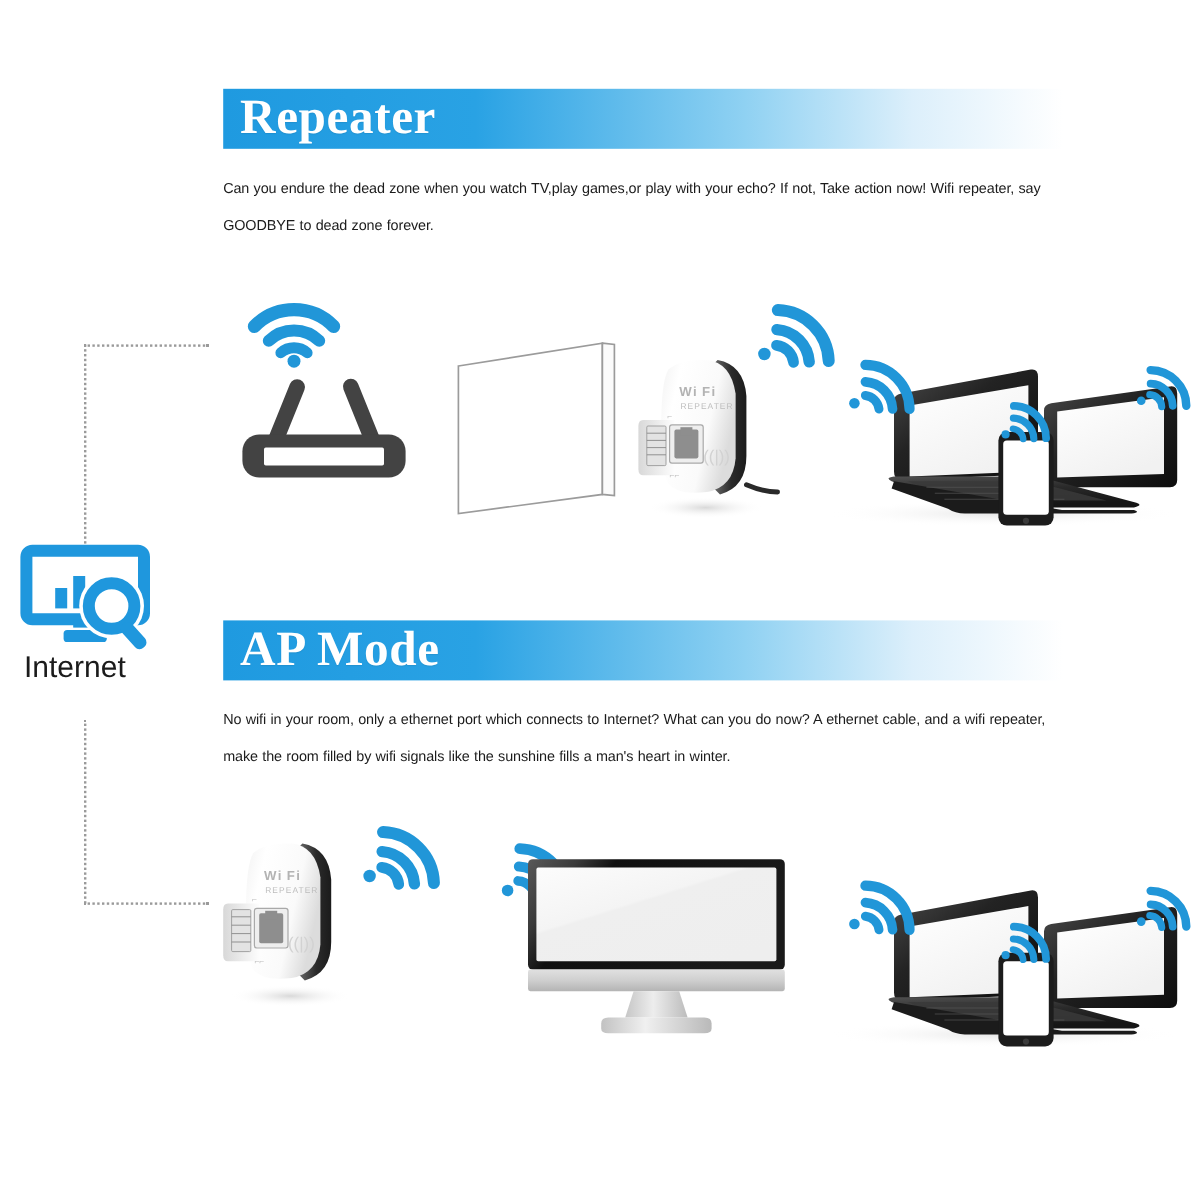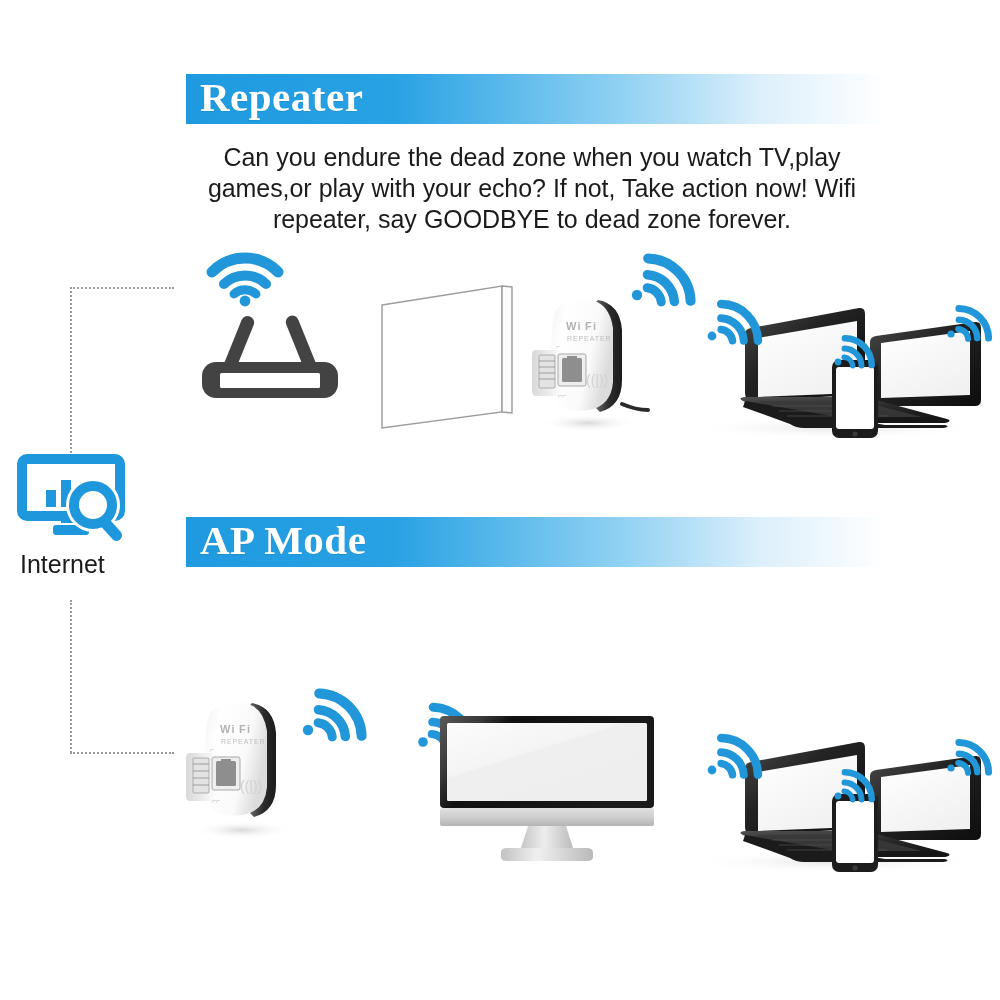--- a/index.html
+++ b/index.html
@@ -10,22 +10,22 @@
   
   .head-bar{position:absolute;height:50px;
             background:linear-gradient(to right,#1f9ae0 0%,#29a2e4 30%,#8fd1f2 62%,#dceffb 82%,#ffffff 100%);}
   .head-bar .htxt{position:absolute;left:14px;top:-2px;
             font-family:"Liberation Serif","DejaVu Serif",serif;
             font-weight:bold;font-size:41px;color:#ffffff;
             letter-spacing:.5px;line-height:50px;
             text-shadow:0 1px 1px rgba(0,0,0,.08);white-space:nowrap;}
 
   
-  .para{position:absolute;color:#1b1b1b;font-size:25px;line-height:31px;
-        letter-spacing:-.1px;word-spacing:.4px;text-align:center;}
+  .para{position:absolute;color:#1b1b1b;font-size:12px;line-height:31px;
+        letter-spacing:-.1px;word-spacing:.4px;}
 
   
   .dash-h{position:absolute;height:0;border-top:2px dotted #9a9a9a;}
   .dash-v{position:absolute;width:0;border-left:2px dotted #9a9a9a;}
 
   
   .inet{position:absolute;}
   .inet-label{position:absolute;font-size:25px;color:#1b1b1b;white-space:nowrap;}
 
   
@@ -68,21 +68,21 @@
       <rect x="39" y="28" width="10" height="27" fill="#1f97dd"></rect>
       <rect x="54" y="34" width="10" height="21" fill="#1f97dd"></rect>
 
       <rect x="39" y="64" width="20" height="7" fill="#1f97dd"></rect>
       <rect x="31" y="73" width="36" height="10" rx="3" fill="#1f97dd"></rect>
 
       <circle cx="71" cy="53" r="27" fill="#ffffff"></circle>
       <circle cx="71" cy="53" r="19" fill="none" stroke="#1f97dd" stroke-width="10"></circle>
       <rect x="84" y="65" width="11" height="26" rx="5" fill="#1f97dd" transform="rotate(-42 89 78)"></rect>
     </svg>
-    <div class="inet-label" style="left:-2px;top:98px;">Internet</div>
+    <div class="inet-label" style="left:-2px;top:90px;">Internet</div>
   </div>
 
   <div class="head-bar" style="left:186px;top:74px;width:700px;">
     <span class="htxt">Repeater</span>
   </div>
 
   <div class="para" style="left:186px;top:142px;width:692px;">Can you endure the dead zone when you watch TV,play games,or play with your echo? If not, Take action now! Wifi repeater, say GOODBYE to dead zone forever.</div>
 
   <div class="wifi" style="left:206px;top:245px;">
     <svg width="78" height="62" viewBox="0 0 78 62">
@@ -251,20 +251,21 @@
         </g>
         <circle cx="11" cy="32" r="3.6" fill="#2196d8"></circle>
       </g>
     </svg>
   </div>
 
   <div class="head-bar" style="left:186px;top:517px;width:700px;text-align:right;">
     <span class="htxt">AP Mode</span>
   </div>
 
+  <div class="para" style="left:186px;top:584px;width:692px;">No wifi in your room, only a ethernet port which connects to Internet? What can you do now? A ethernet cable, and a wifi repeater, make the room filled by wifi signals like the sunshine fills a man's heart in winter.</div>
 
   <div class="wifi-d" style="left:291px;top:683px;">
     <svg width="62" height="60" viewBox="0 0 62 60">
       <g fill="none" stroke="#2196d8" stroke-linecap="round" transform="rotate(45 31 50)">
         <path d="M1 24 A44 44 0 0 1 61 24" stroke-width="10"></path>
         <path d="M12 36 A29 29 0 0 1 50 36" stroke-width="9.5"></path>
         <path d="M21 45.5 A16 16 0 0 1 41 45.5" stroke-width="9"></path>
       </g>
       <circle cx="17" cy="47" r="5.2" fill="#2196d8"></circle>
     </svg>

